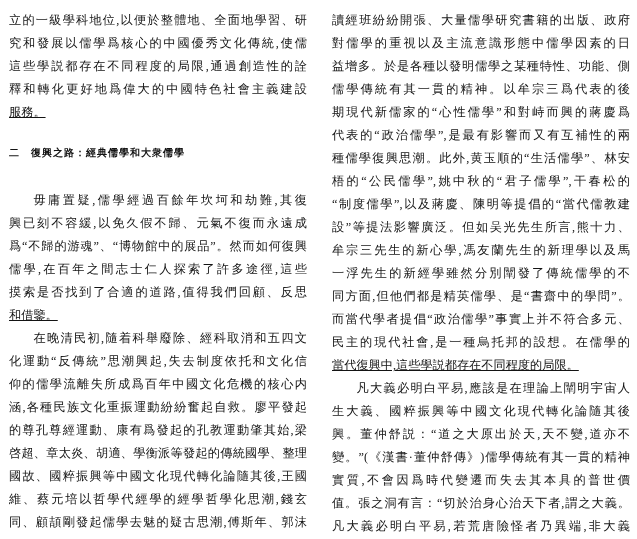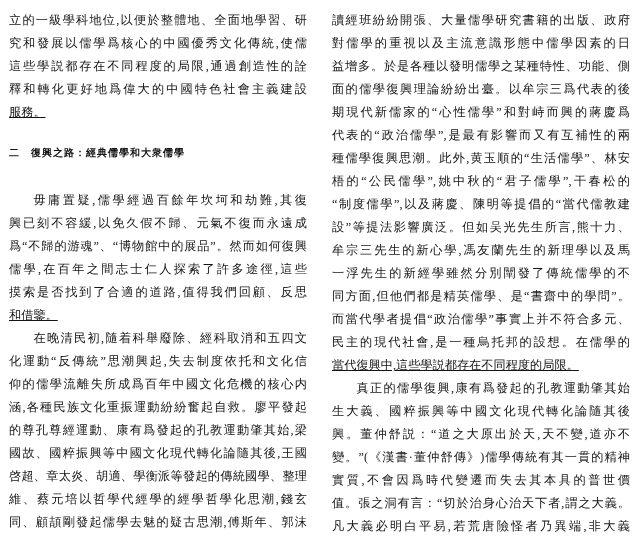--- a/index.html
+++ b/index.html
@@ -81,49 +81,49 @@
       <div class="ln">摸索是否找到了合適的道路,值得我們回顧、反思</div>
       <div class="ln end">和借鑒。</div>
     </div>
 
     <div class="para">
       <div class="ln ind">在晚清民初,隨着科舉廢除、經科取消和五四文</div>
       <div class="ln">化運動“反傳統”思潮興起,失去制度依托和文化信</div>
       <div class="ln">仰的儒學流離失所成爲百年中國文化危機的核心内</div>
       <div class="ln">涵,各種民族文化重振運動紛紛奮起自救。廖平發起</div>
       <div class="ln">的尊孔尊經運動、康有爲發起的孔教運動肇其始,梁</div>
+      <div class="ln">啓超、章太炎、胡適、學衡派等發起的傳統國學、整理</div>
       <div class="ln">國故、國粹振興等中國文化現代轉化論隨其後,王國</div>
-      <div class="ln">啓超、章太炎、胡適、學衡派等發起的傳統國學、整理</div>
       <div class="ln">維、蔡元培以哲學代經學的經學哲學化思潮,錢玄</div>
       <div class="ln">同、顧頡剛發起儒學去魅的疑古思潮,傅斯年、郭沫</div>
     </div>
   </div>
 
   <div class="col">
     <div class="para">
       <div class="ln">讀經班紛紛開張、大量儒學研究書籍的出版、政府</div>
       <div class="ln">對儒學的重視以及主流意識形態中儒學因素的日</div>
       <div class="ln">益增多。於是各種以發明儒學之某種特性、功能、側</div>
-      <div class="ln">面的儒學復興理論紛紛出臺。以牟宗三爲代表的後</div>
+      <div class="ln">儒學傳統有其一貫的精神。以牟宗三爲代表的後</div>
       <div class="ln">期現代新儒家的“心性儒學”和對峙而興的蔣慶爲</div>
       <div class="ln">代表的“政治儒學”,是最有影響而又有互補性的兩</div>
       <div class="ln">種儒學復興思潮。此外,黄玉順的“生活儒學”、林安</div>
       <div class="ln">梧的“公民儒學”,姚中秋的“君子儒學”,干春松的</div>
       <div class="ln">“制度儒學”,以及蔣慶、陳明等提倡的“當代儒教建</div>
       <div class="ln">設”等提法影響廣泛。但如吴光先生所言,熊十力、</div>
       <div class="ln">牟宗三先生的新心學,馮友蘭先生的新理學以及馬</div>
       <div class="ln">一浮先生的新經學雖然分別闡發了傳統儒學的不</div>
       <div class="ln">同方面,但他們都是精英儒學、是“書齋中的學問”。</div>
       <div class="ln">而當代學者提倡“政治儒學”事實上并不符合多元、</div>
       <div class="ln">民主的現代社會,是一種烏托邦的設想。在儒學的</div>
       <div class="ln end">當代復興中,這些學説都存在不同程度的局限。</div>
     </div>
 
     <div class="para">
-      <div class="ln ind">真正的儒學復興,康有爲發起的孔教運動肇其始</div>
+      <div class="ln ind">凡大義必明白平易,應該是在理論上闡明宇宙人</div>
       <div class="ln">生大義、國粹振興等中國文化現代轉化論隨其後</div>
       <div class="ln">興。董仲舒説：“道之大原出於天,天不變,道亦不</div>
       <div class="ln">變。”(《漢書·董仲舒傳》)儒學傳統有其一貫的精神</div>
       <div class="ln">實質,不會因爲時代變遷而失去其本具的普世價</div>
       <div class="ln">值。張之洞有言：“切於治身心治天下者,謂之大義。</div>
       <div class="ln">凡大義必明白平易,若荒唐險怪者乃異端,非大義</div>
     </div>
   </div>
 
 </div>

